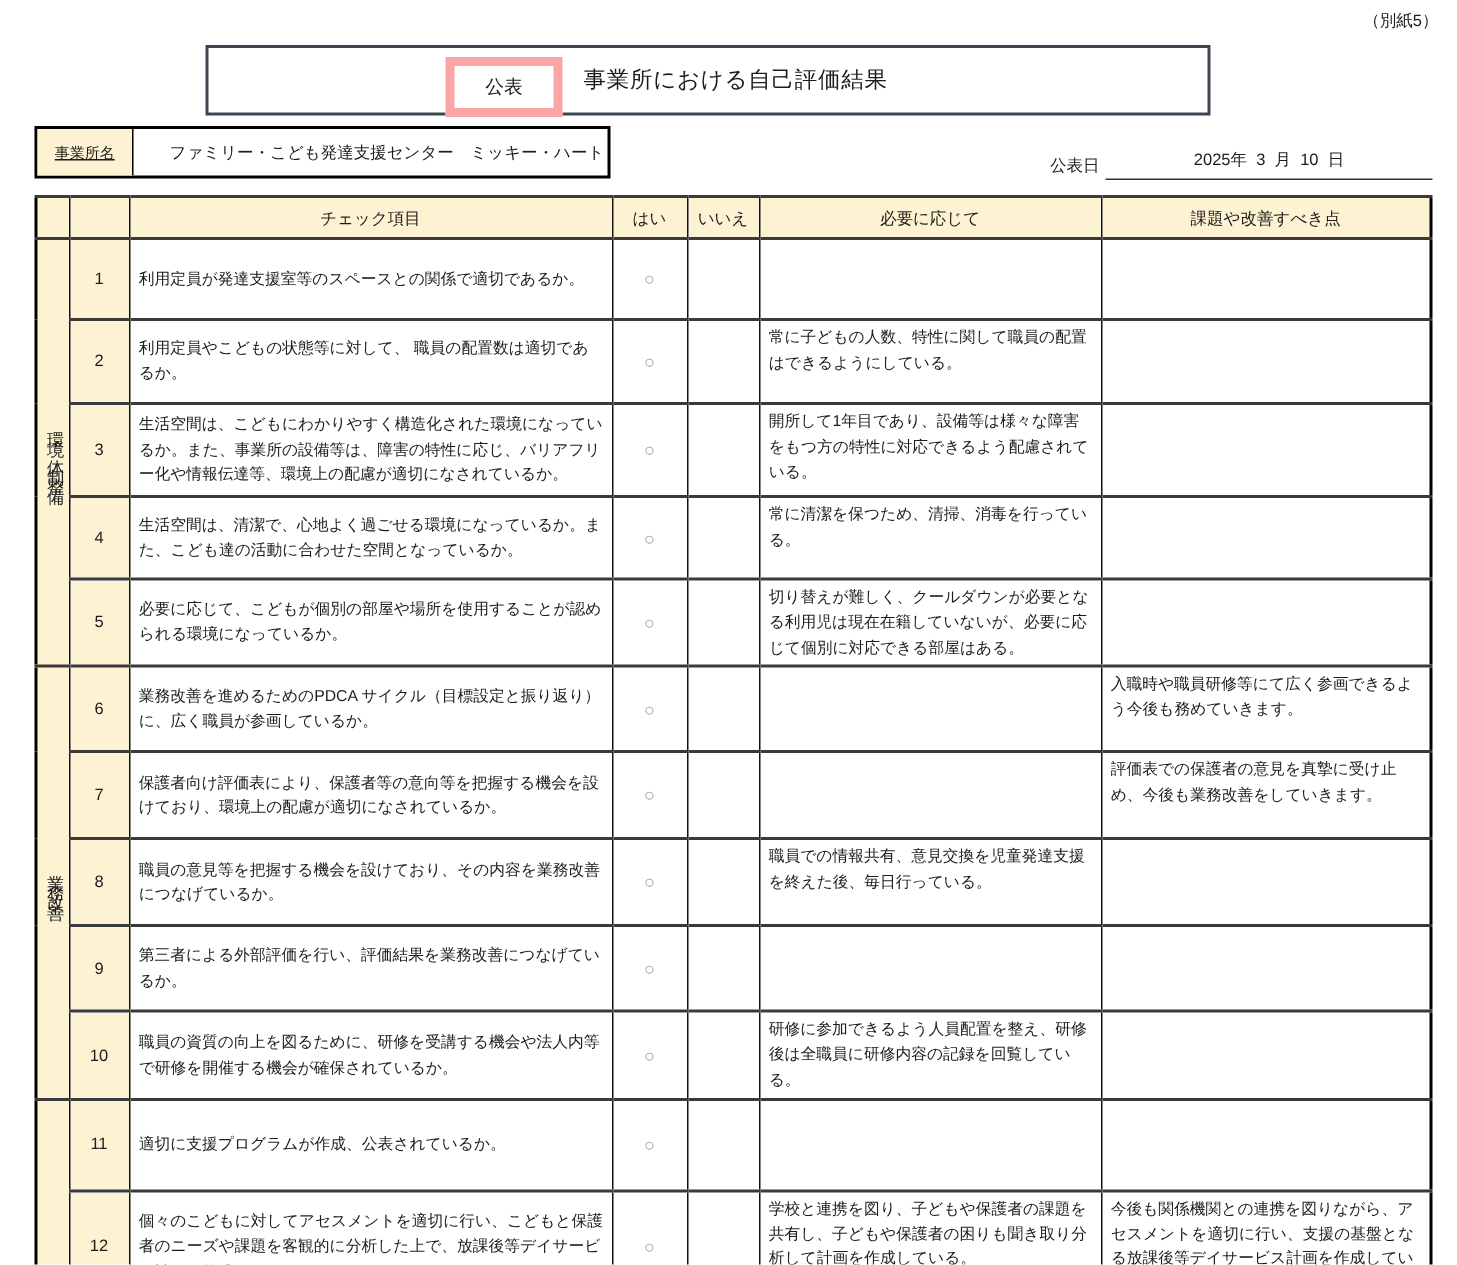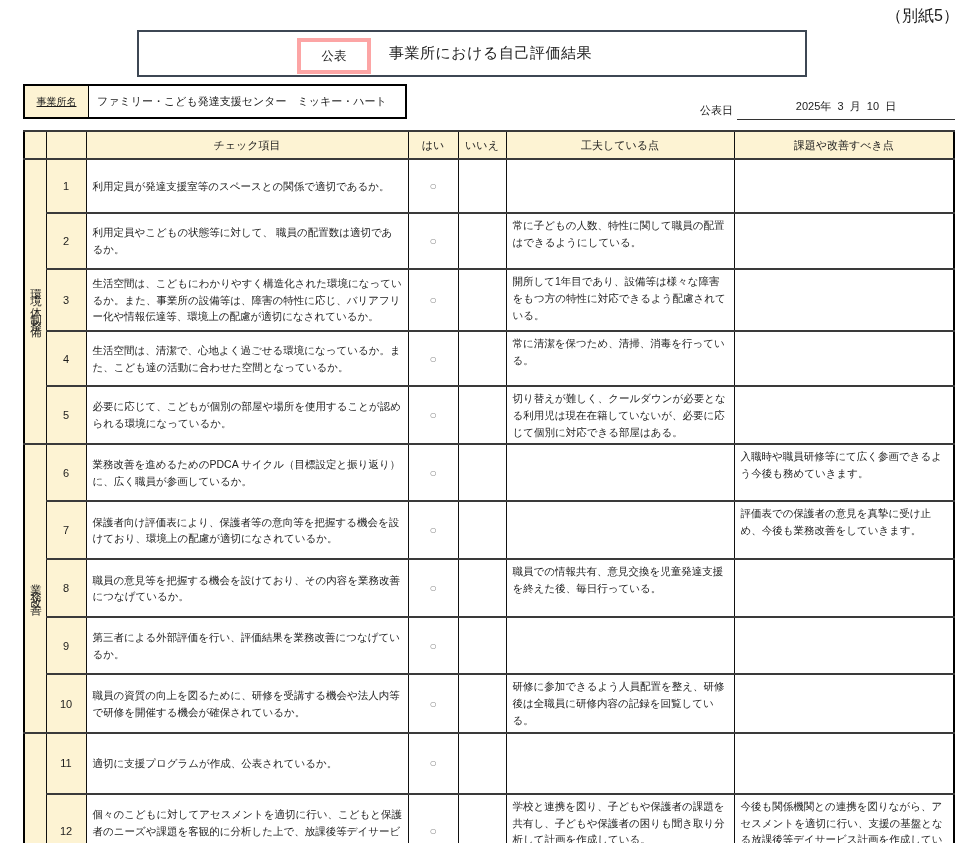--- a/index.html
+++ b/index.html
@@ -2,40 +2,40 @@
 <html lang="ja"><head>
 <meta charset="utf-8">
 <style>
   html,body{margin:0;padding:0;}
   body{
     width:971px;height:843px;overflow:hidden;position:relative;
     background:#ffffff;color:#1c1c1c;
     font-family:"Liberation Sans","DejaVu Sans",sans-serif;
   }
   
-  .ref-label{position:absolute;top:6px;right:12px;font-size:16px;}
+  .ref-label{position:absolute;top:6px;right:12px;font-size:11px;}
   .title-box{
     position:absolute;left:137px;top:30px;width:666px;height:43px;
     border:2px solid #3d4754;display:flex;align-items:center;
   }
   .publish-badge{
     position:absolute;left:158px;top:6px;width:66px;height:28px;
-    border:4px solid #fca5a5;display:flex;align-items:center;justify-content:center;
+    border:6px solid #fca5a5;display:flex;align-items:center;justify-content:center;
     font-size:12.5px;background:#fff;
   }
   .main-title{position:absolute;left:238px;font-size:15px;letter-spacing:.5px;margin-left:12px;}
   .office-box{
     position:absolute;left:23px;top:84px;width:380px;height:31px;
     border:2px solid #000;display:flex;
   }
   .office-label{
     width:63px;background:#fdf3d3;border-right:1.5px solid #000;
     display:flex;align-items:center;justify-content:center;font-size:10px;text-decoration:underline;
   }
-  .office-name{flex:1;display:flex;align-items:center;padding-left:8px;font-size:11px;}
+  .office-name{flex:1;display:flex;align-items:center;padding-left:24px;font-size:11px;}
   .pubdate-label{position:absolute;left:700px;top:103px;font-size:11px;}
   .pubdate-line{
     position:absolute;left:737px;top:99px;width:218px;height:20px;
     border-bottom:1.5px solid #333;text-align:center;font-size:11px;white-space:pre;
   }
   
   .eval-table{
     position:absolute;left:23px;top:130px;width:930px;
     border-collapse:collapse;table-layout:fixed;
   }
@@ -99,21 +99,21 @@
       <col style="width:228px">
       <col style="width:220px">
   </colgroup>
   <thead>
     <tr>
       <th class="hdr"></th>
       <th class="hdr"></th>
       <th class="hdr">チェック項目</th>
       <th class="hdr">はい</th>
       <th class="hdr">いいえ</th>
-      <th class="hdr">工夫している点</th>
+      <th class="hdr">必要に応じて</th>
       <th class="hdr">課題や改善すべき点</th>
     </tr>
   </thead>
   <tbody id="table-body">
       <tr style="height: 54px;">
         <td class="cat" rowspan="5"><span>環境・体制整備</span></td>
         <td class="num">1</td>
         <td class="item">利用定員が発達支援室等のスペースとの関係で適切であるか。</td>
         <td class="mark">○</td>
         <td class="mark"></td>

